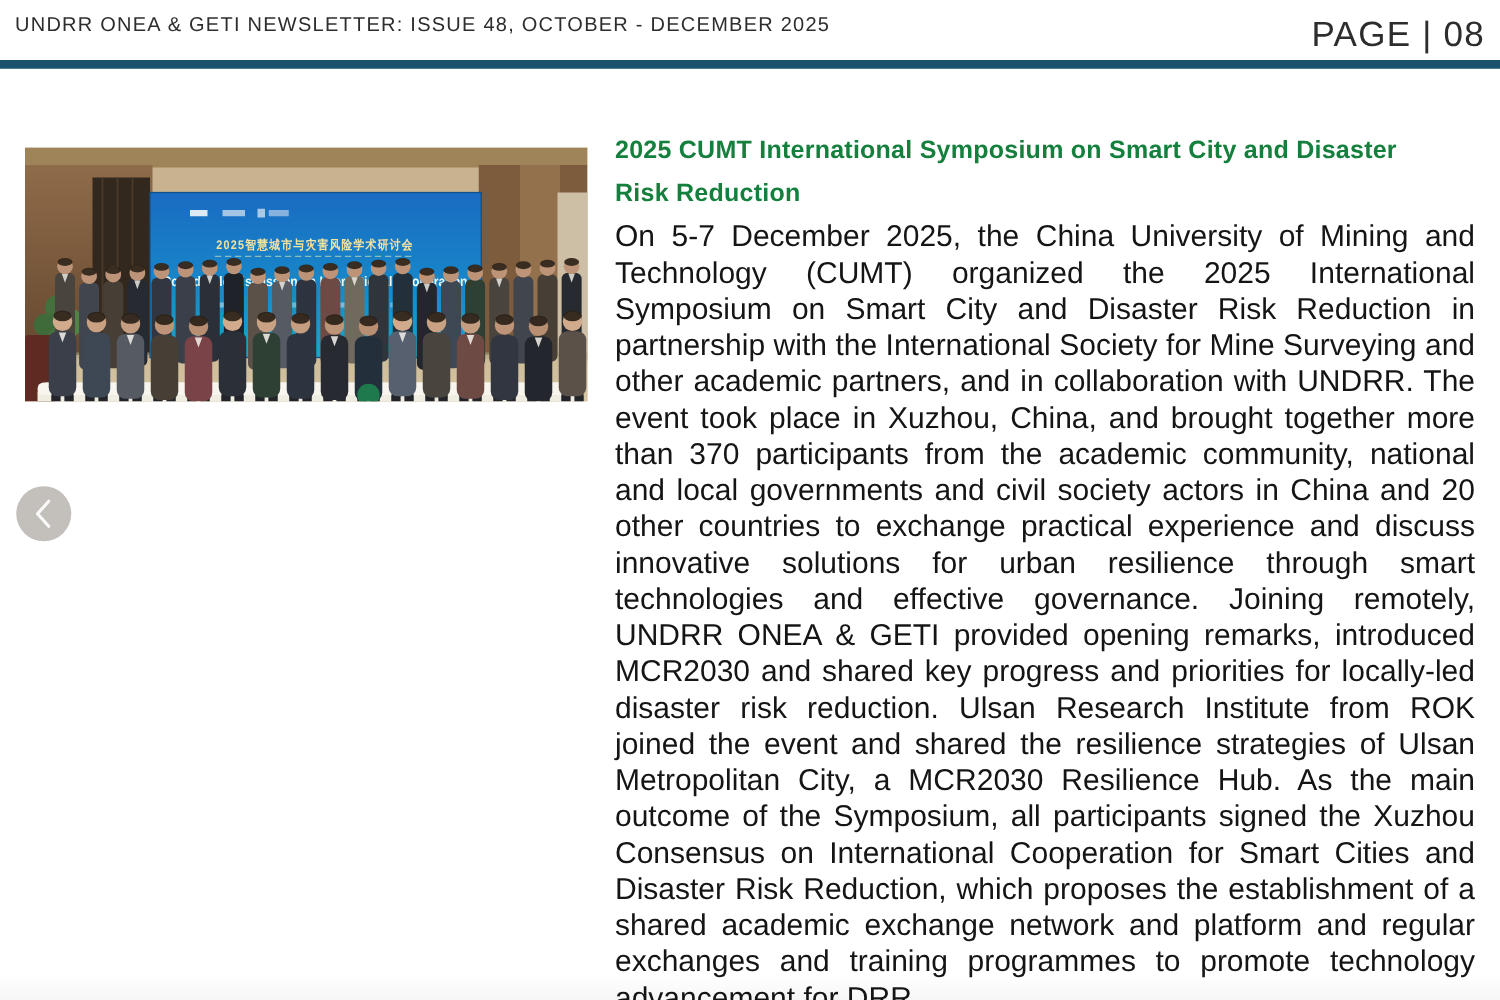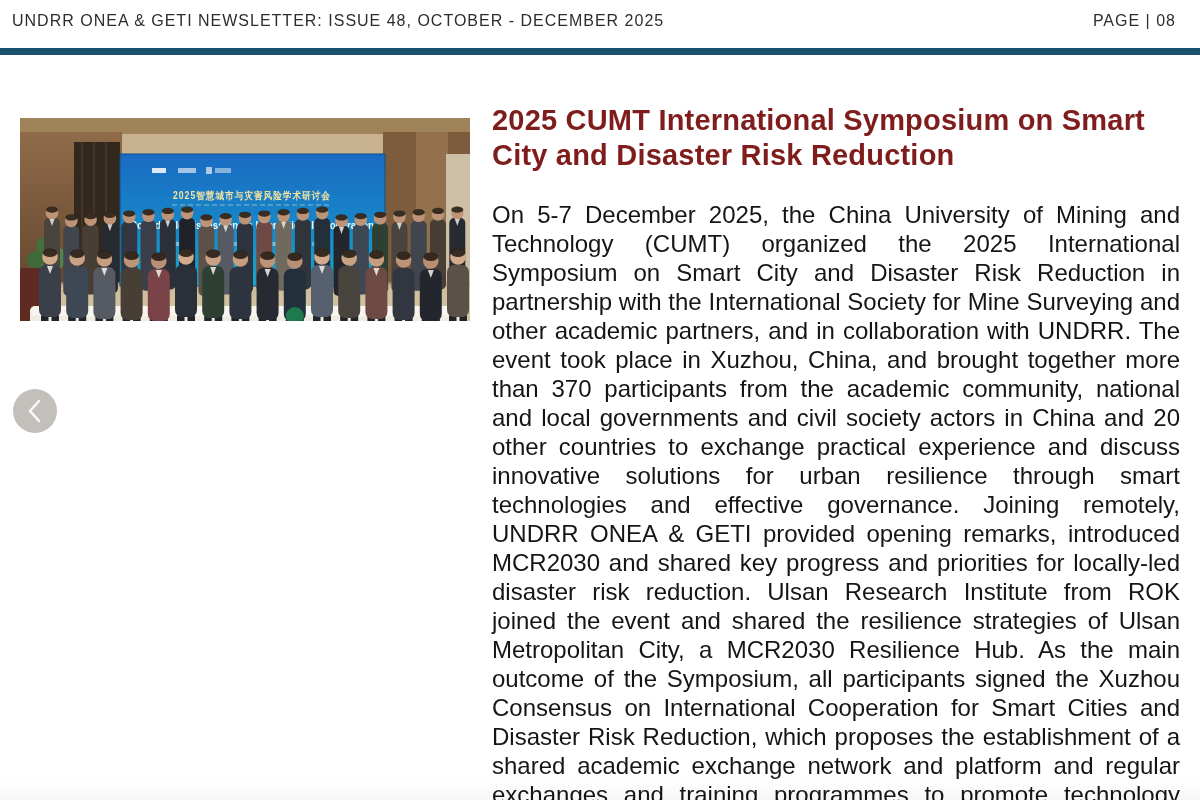--- a/index.html
+++ b/index.html
@@ -8,22 +8,22 @@
     background:#ffffff;
     font-family:"Liberation Sans", sans-serif;
   }
   
   .hdr-title{
     position:absolute;left:12px;top:12px;
     font-size:16px;letter-spacing:1px;color:#2d2d2d;font-weight:500;
     white-space:nowrap;
   }
   .hdr-page{
-    position:absolute;right:24px;top:12px;
-    font-size:16px;letter-spacing:1px;color:#2d2d2d;font-weight:500;text-align:right;
+    position:absolute;right:12px;top:12px;
+    font-size:28px;letter-spacing:1px;color:#2d2d2d;font-weight:500;text-align:right;
   }
   .hdr-rule{
     position:absolute;left:0;top:48px;width:1200px;height:7px;
     background:#1a516d;
   }
   
   .photo{
     position:absolute;left:20px;top:118px;width:450px;height:203px;
     margin:0;overflow:hidden;background:#c9b28f;
   }
@@ -31,22 +31,22 @@
   
   .nav-prev{
     position:absolute;left:13px;top:389px;width:44px;height:44px;
     border:none;border-radius:50%;padding:0;cursor:pointer;
     background:rgba(178,173,166,0.78);
     display:flex;align-items:center;justify-content:center;
   }
   
   .article{position:absolute;left:492px;top:103px;width:688px;}
   .article h1{
-    margin:0 0 27px 0;max-width:670px;
-    font-size:29px;line-height:35px;font-weight:bold;color:#7f1d1d;
+    margin:0 0 2px 0;max-width:670px;
+    font-size:20px;line-height:35px;font-weight:bold;color:#15803d;
     letter-spacing:0.2px;
   }
   .article p{
     margin:0;font-size:24px;line-height:29px;color:#151515;
     text-align:justify;
   }
   .bottom-wash{
     position:absolute;left:0;bottom:0;width:1200px;height:20px;
     background:linear-gradient(to bottom, rgba(0,0,0,0), rgba(0,0,0,0.035));
     pointer-events:none;

